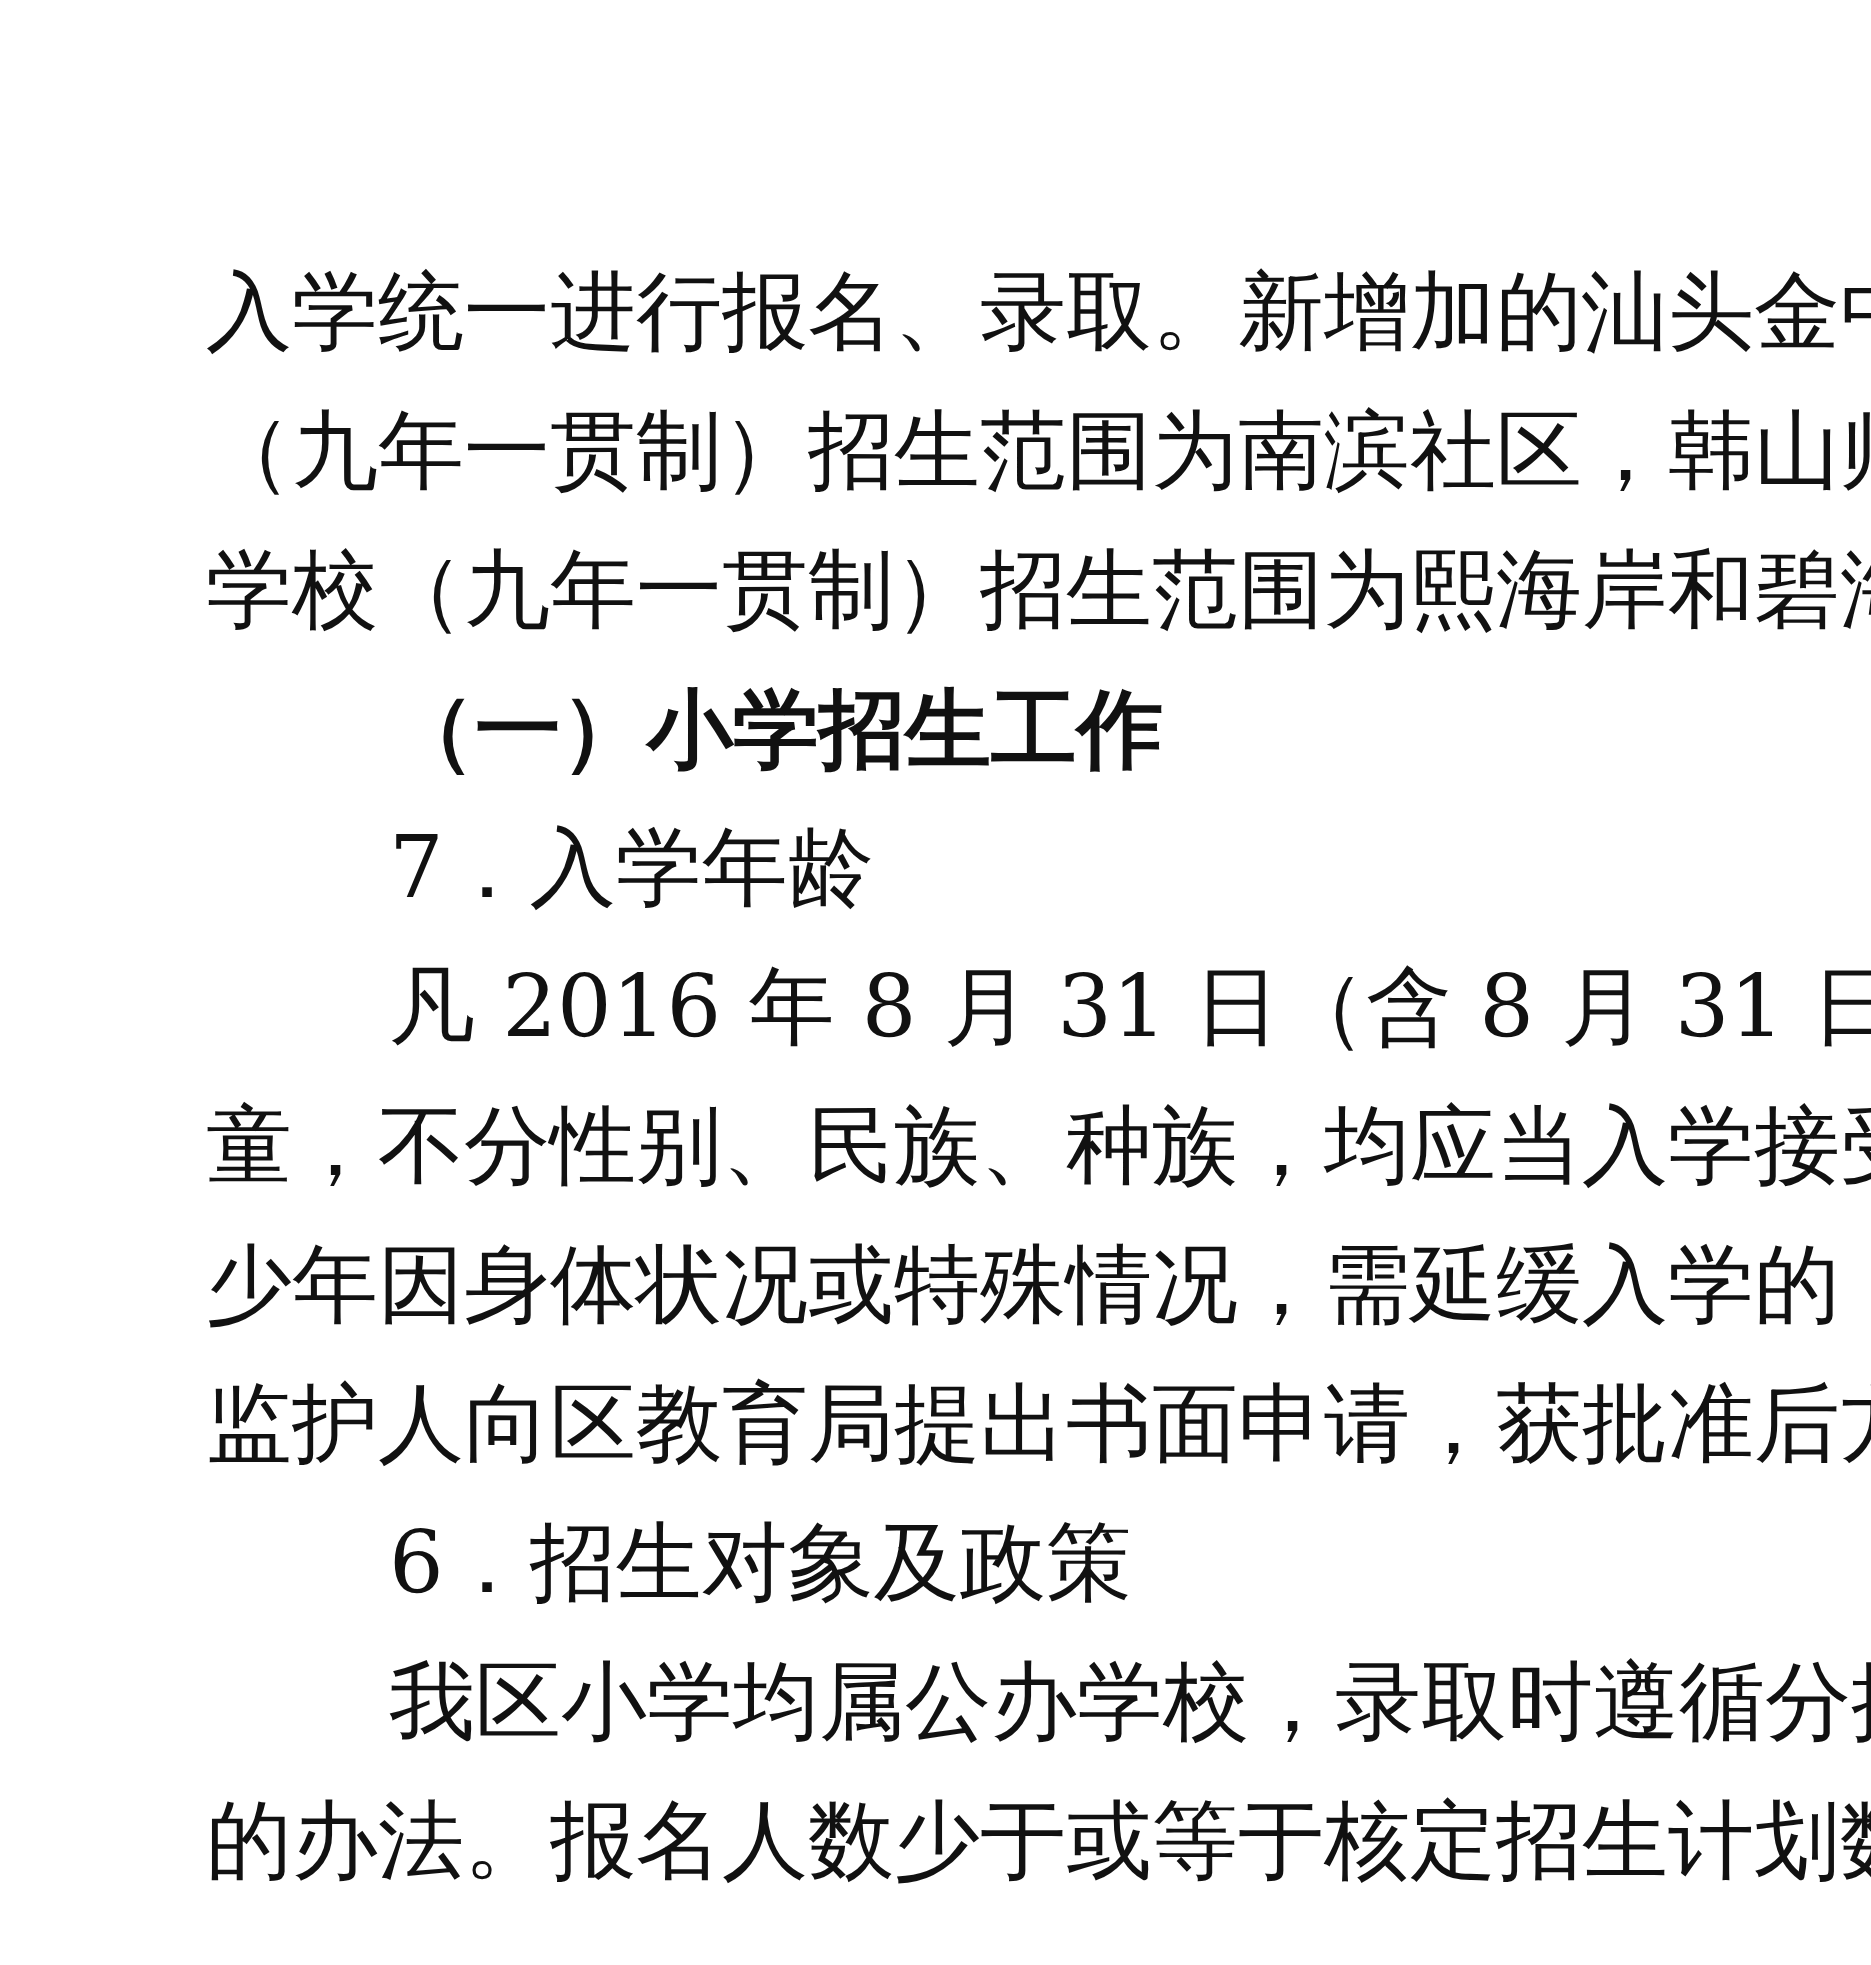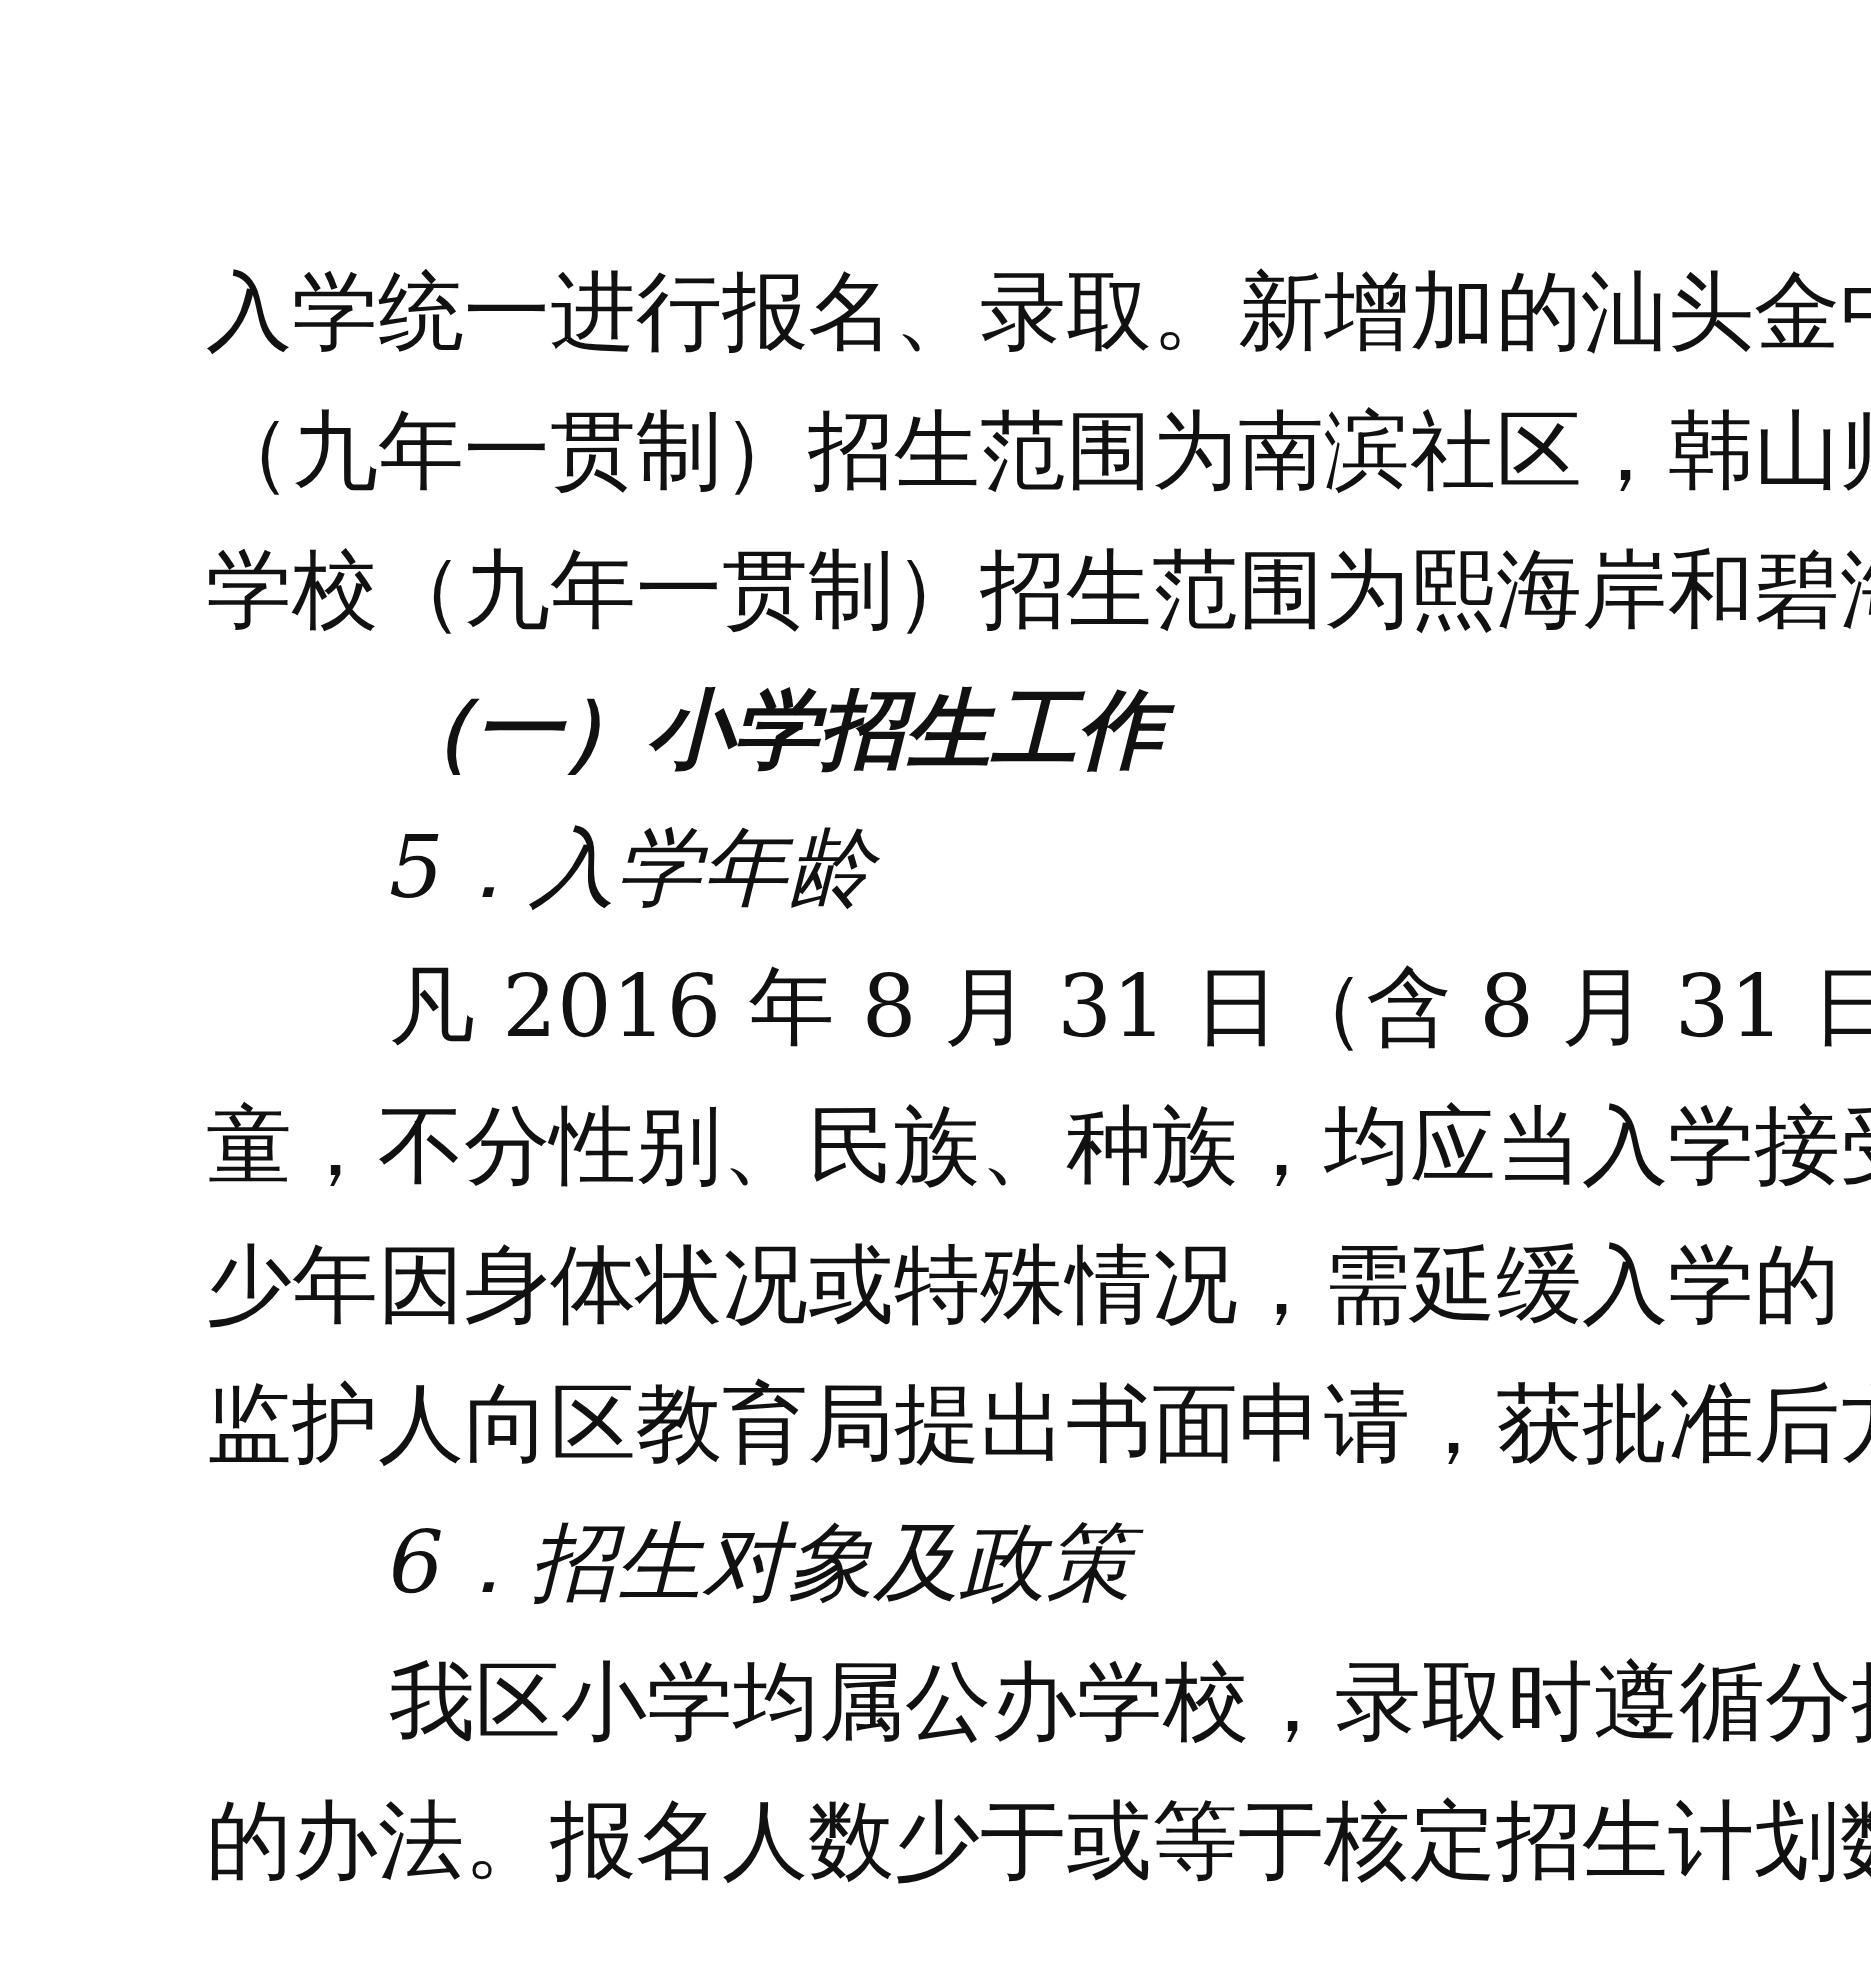--- a/index.html
+++ b/index.html
@@ -33,21 +33,20 @@
       line-height: 139px;
       height: 139px;
       white-space: nowrap;
       text-align: justify;
       text-align-last: justify;
       letter-spacing: 0;
       overflow: visible;
     }
     .line.last {
       text-align-last: left;
-      font-style: italic;
     }
     .indent {
       padding-left: 183px;
     }
     .heading {
       font-weight: bold;
     }
   </style>
 </head>
 <body>
@@ -56,21 +55,21 @@
   <div class="content">
 
     <div>
       <div class="line">入学统一进行报名、录取。新增加的汕头金中南滨学校（博美校区）</div>
       <div class="line">（九年一贯制）招生范围为南滨社区，韩山师范学院附属濠江实验</div>
       <div class="line">学校（九年一贯制）招生范围为熙海岸和碧海阳光南、北住宅小区。</div>
     </div>
 
     <div class="line last indent heading">（一）小学招生工作</div>
 
-    <div class="line last indent">5．入学年龄</div>
+    <div class="line last indent">7．入学年龄</div>
 
     <div>
       <div class="line indent">凡 2016 年 8 月 31 日（含 8 月 31 日）前出生，年满 6 周岁的儿</div>
       <div class="line">童，不分性别、民族、种族，均应当入学接受义务教育。适龄儿童</div>
       <div class="line">少年因身体状况或特殊情况，需延缓入学的，由其父母或其他法定</div>
       <div class="line">监护人向区教育局提出书面申请，获批准后方可缓学。延缓入学期</div>
     </div>
 
     <div class="line last indent">6．招生对象及政策</div>
 

